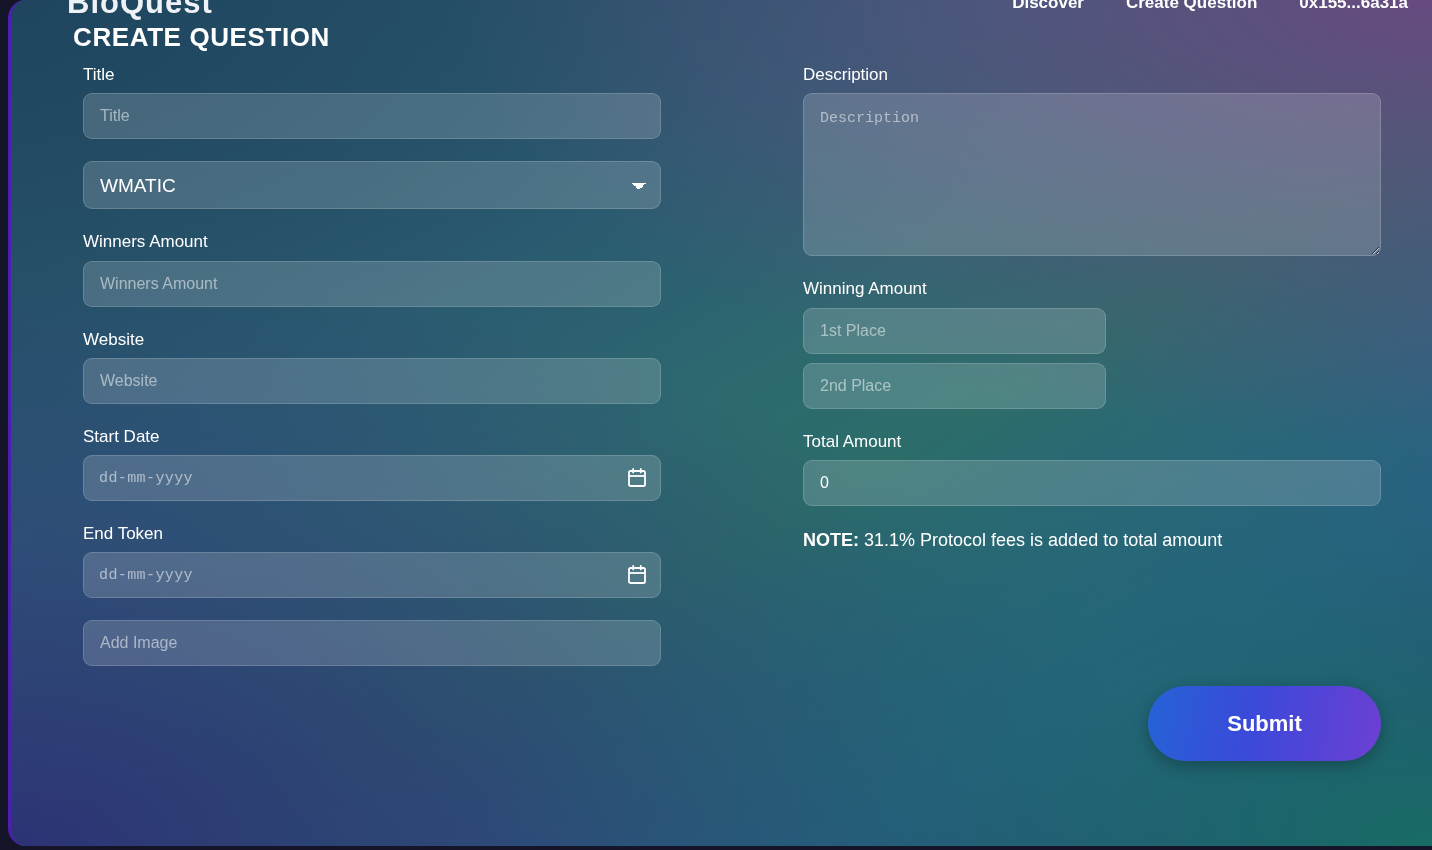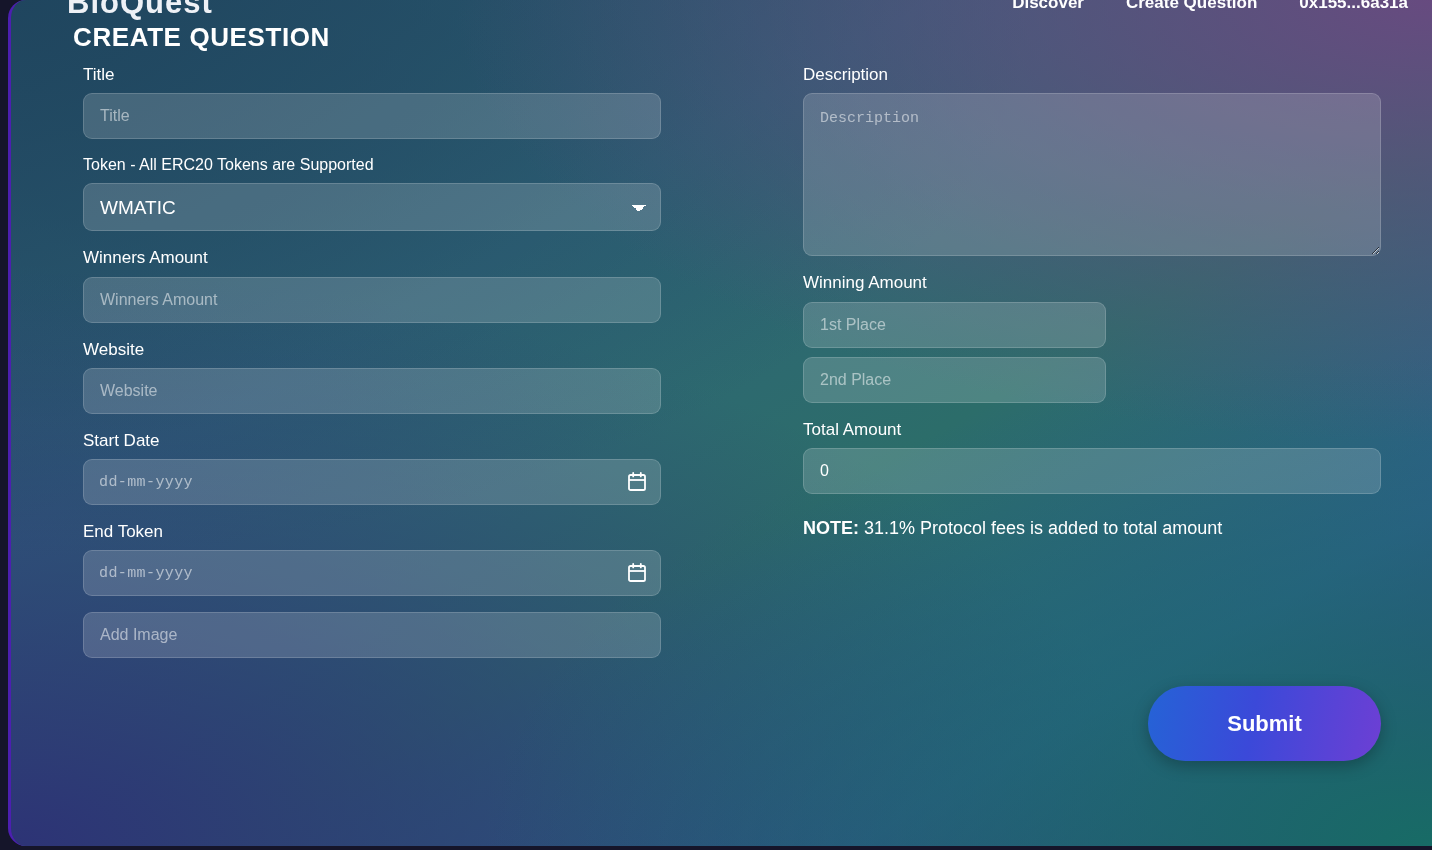--- a/index.html
+++ b/index.html
@@ -109,21 +109,21 @@
     border-radius: 9px;
     background: rgba(255,255,255,0.165);
     color: #ffffff;
     font-family: "Liberation Sans", sans-serif;
     font-size: 16px;
     padding: 0 16px;
     outline: none;
   }
   .inp::placeholder { color: rgba(255,255,255,0.52); }
 
-  .field { margin-bottom: 16px; }
+  .field { margin-bottom: 22px; }
 
   
   select.inp {
     appearance: none;
     -webkit-appearance: none;
     height: 48px;
     font-size: 19px;
     background-image:
       linear-gradient(45deg, transparent 50%, #ffffff 50%),
       linear-gradient(135deg, #ffffff 50%, transparent 50%);
@@ -222,21 +222,20 @@
       <div id="page-title">CREATE QUESTION</div>
 
       <div class="col" id="col-left">
 
         <div class="field">
           <div class="field-label">Title</div>
           <input class="inp" type="text" placeholder="Title" style="">
         </div>
 
         <div class="field">
-          <div class="field-label label-sm">Token - All ERC20 Tokens are Supported</div>
           <select class="inp">
             <option>WMATIC</option>
           </select>
         </div>
 
         <div class="field">
           <div class="field-label">Winners Amount</div>
           <input class="inp" type="text" placeholder="Winners Amount" style="">
         </div>
 

